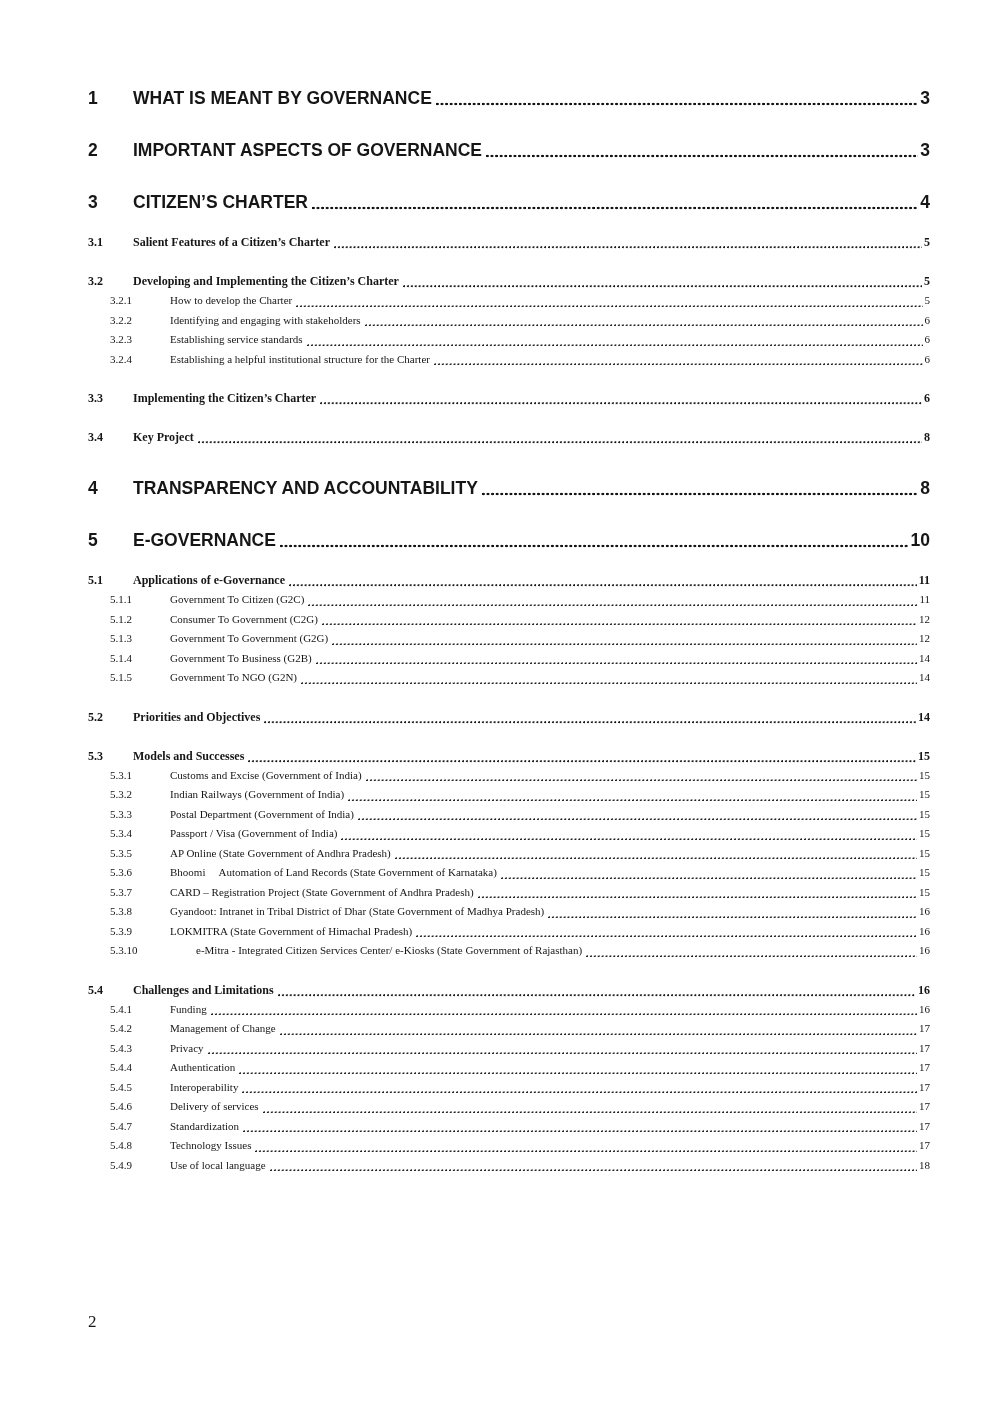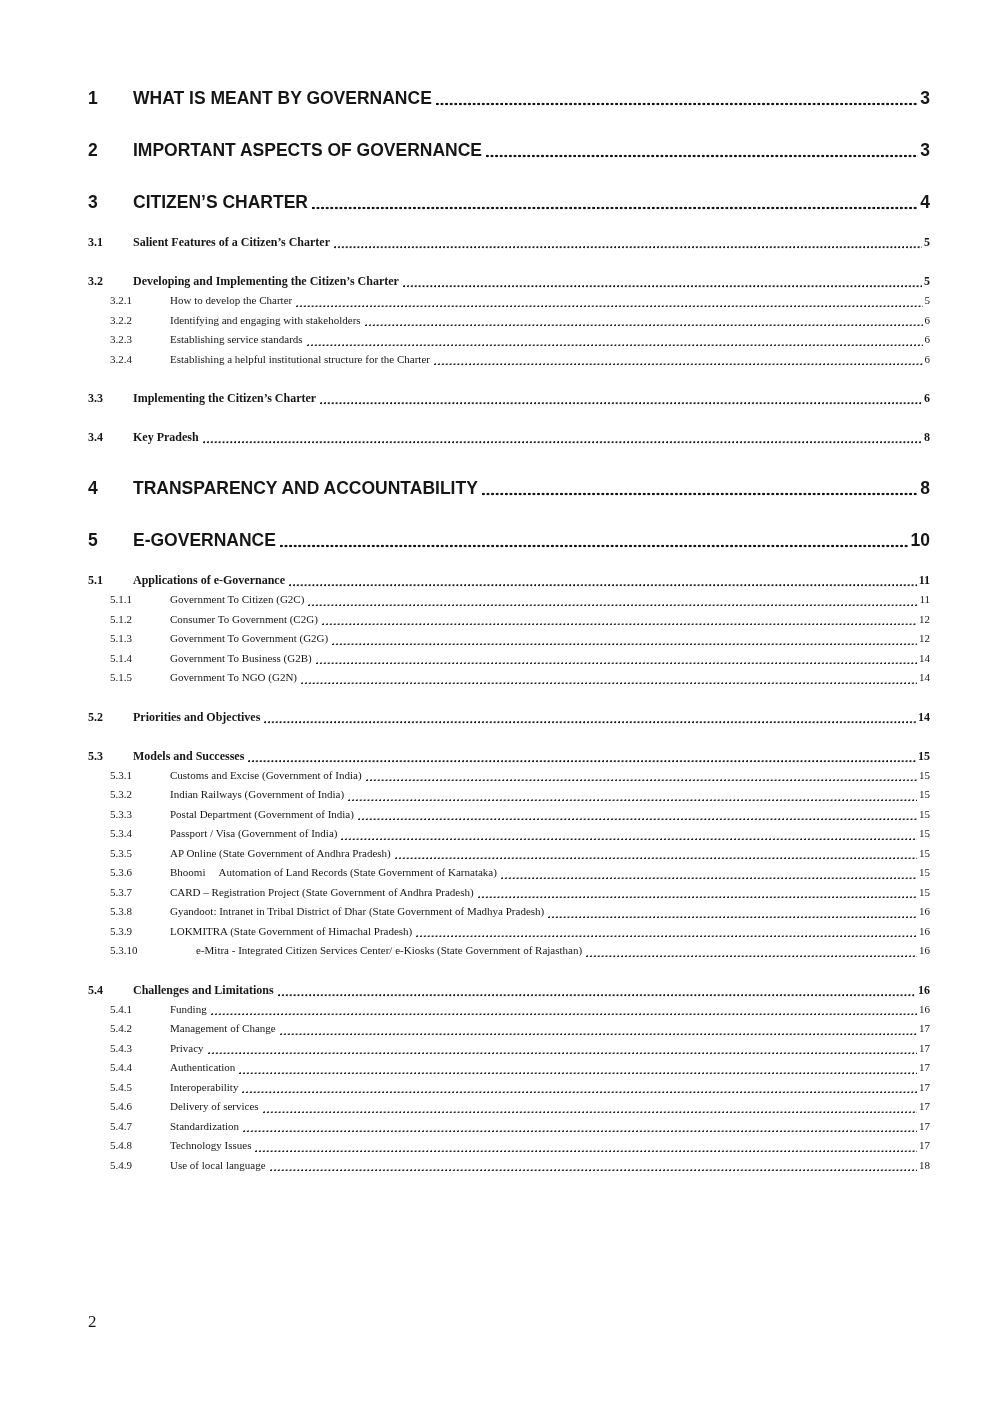--- a/index.html
+++ b/index.html
@@ -170,21 +170,21 @@
         <span class="pg">6</span>
       </div>
       <div class="row lvl2">
         <span class="num">3.3</span>
         <span class="title">Implementing the Citizen’s Charter</span>
         <span class="leader"></span>
         <span class="pg">6</span>
       </div>
       <div class="row lvl2">
         <span class="num">3.4</span>
-        <span class="title">Key Pradesh</span>
+        <span class="title">Key Project</span>
         <span class="leader"></span>
         <span class="pg">8</span>
       </div>
       <div class="row lvl1">
         <span class="num">4</span>
         <span class="title">TRANSPARENCY AND ACCOUNTABILITY</span>
         <span class="leader"></span>
         <span class="pg">8</span>
       </div>
       <div class="row lvl1">

